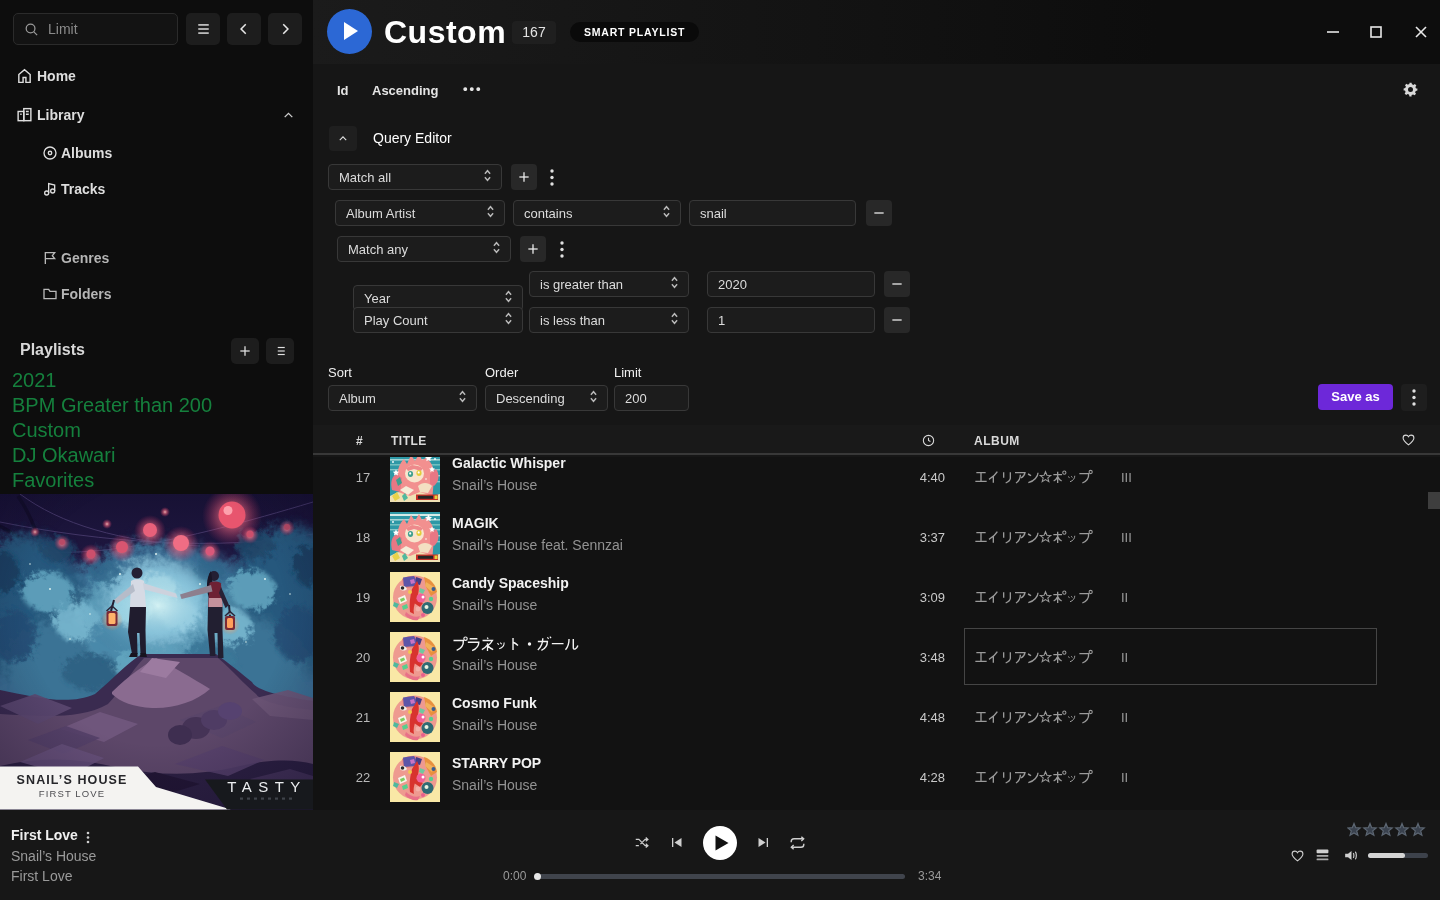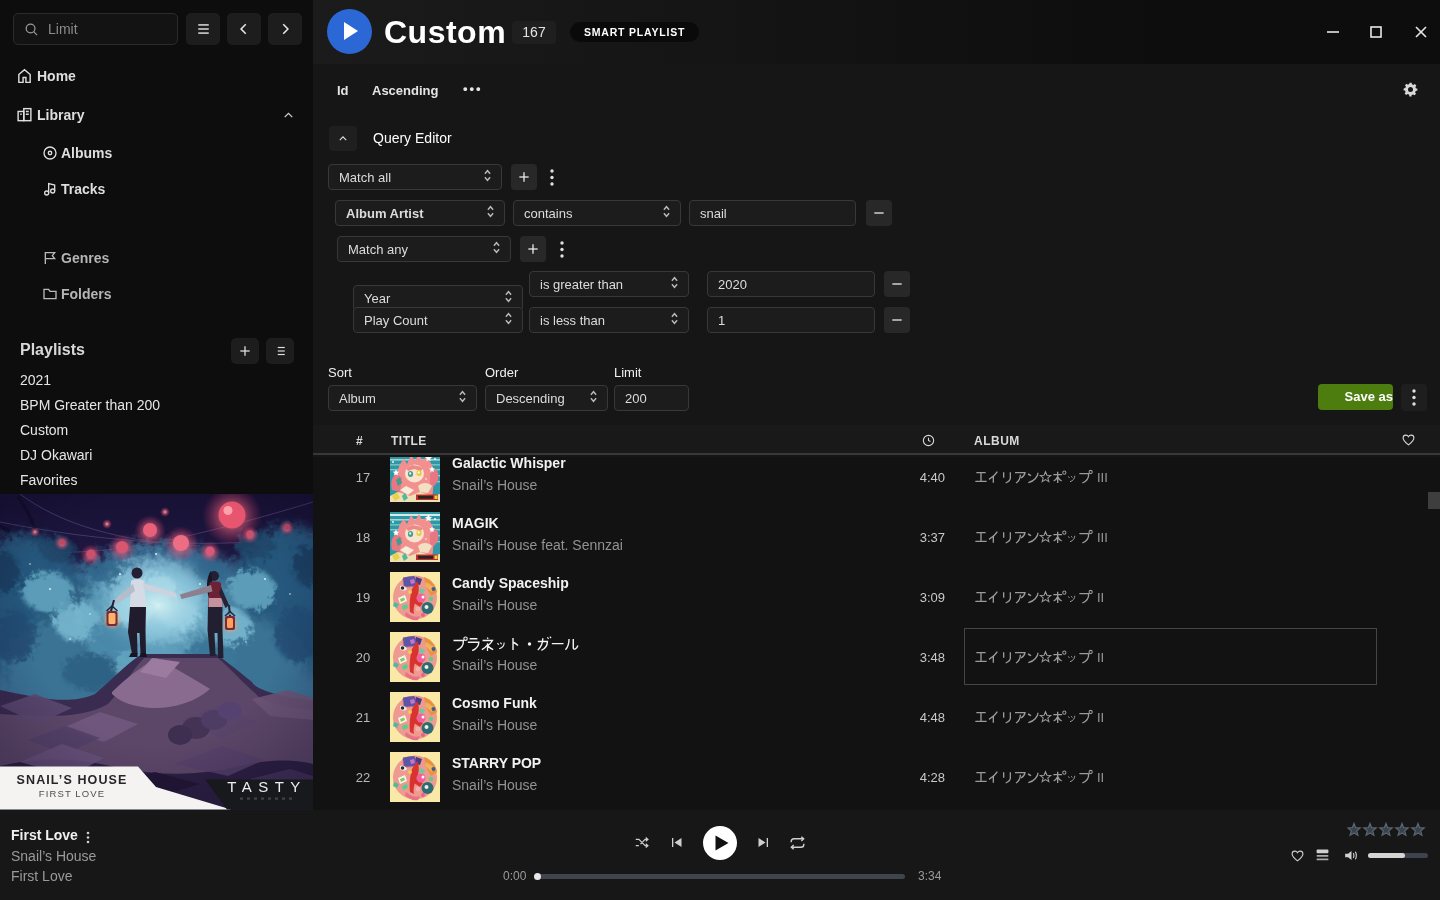--- a/index.html
+++ b/index.html
@@ -14,54 +14,54 @@
 #search span { position:absolute; left:34px; top:0; }
 .topbtn { top:13px; width:34px; height:32px; background:#1d1d1d; border-radius:5px; color:#e8e8e8; text-align:center; line-height:32px; font-size:15px; }
 .navitem { left:0; width:313px; height:38px; color:#dedede; font-size:14px; font-weight:bold; }
 .navitem .ic { position:absolute; left:16px; top:50%; transform:translateY(-50%); }
 .navitem .lb { position:absolute; left:60px; top:50%; transform:translateY(-50%); }
 .navitem.sub .ic { left:42px; }
 .navitem.sub .lb { left:61px; }
 .navitem.dim { color:#b5b5b5; }
 #plheader { left:20px; top:341px; color:#d8d8d8; font-size:16px; font-weight:bold; }
 .plbtn { top:338px; width:28px; height:26px; background:#1d1d1d; border-radius:5px; }
-.plitem { left:20px; height:25px; color:#e5e5e5; font-size:14px; line-height:25px; }
+.plitem { left:12px; height:25px; color:#15803d; font-size:20px; line-height:25px; }
 
 
 #header { left:313px; top:0; width:1127px; height:64px; background:linear-gradient(90deg,#1b1b1b 0%, #121212 50%, #0d0d0d 75%); }
 #playbtn { left:14px; top:9px; width:45px; height:45px; border-radius:50%; background:#2c68d5; }
 #playbtn svg { position:absolute; left:16px; top:12px; }
 #title { left:71px; top:14px; font-size:32px; font-weight:bold; color:#fff; letter-spacing:0.5px; }
 #badge167 { left:199px; top:21px; width:44px; height:23px; background:#1f1f1f; border-radius:4px; color:#e3e3e3; font-size:14px; text-align:center; line-height:23px; }
 #smartpl { left:257px; top:22px; height:20px; padding:0 14px; background:#0a0a0a; border-radius:10px; color:#fff; font-size:10.5px; font-weight:bold; letter-spacing:0.8px; line-height:20px; }
 .winbtn { top:25px; color:#e8e8e8; }
 
 
 #content { left:313px; top:64px; width:1127px; height:746px; background:#161616; }
 .ctext { position:absolute; color:#e4e4e4; font-size:13px; font-weight:bold; }
 .sel { position:absolute; background:#1c1c1c; border:1px solid #383838; border-radius:4px; color:#dcdcdc; font-size:13px; }
 .sel .t { position:absolute; left:10px; top:50%; transform:translateY(-50%); white-space:nowrap; }
 .sel .ud { position:absolute; right:9px; top:50%; transform:translateY(-50%); }
 .inp { position:absolute; background:#1c1c1c; border:1px solid #383838; border-radius:4px; color:#dcdcdc; font-size:13px; }
 .inp .t { position:absolute; left:10px; top:50%; transform:translateY(-50%); }
 .sqbtn { position:absolute; width:26px; height:26px; background:#282828; border-radius:4px; }
 .lab { position:absolute; color:#f0f0f0; font-size:13px; }
-#saveas { left:1005px; top:320px; width:75px; height:26px; background:#4d7c0f; border-radius:4px; color:#fff; font-size:13px; font-weight:bold; text-align:right; line-height:26px; }
+#saveas { left:1005px; top:320px; width:75px; height:26px; background:#6d28d9; border-radius:4px; color:#fff; font-size:13px; font-weight:bold; text-align:center; line-height:26px; }
 
 
 #thead { left:313px; top:425px; width:1127px; height:30px; background:#191919; border-bottom:2px solid #383838; }
 #tbody { left:313px; top:457px; width:1127px; height:353px; overflow:hidden; background:#121212; }
 .trow { position:absolute; left:0; width:1127px; height:60px; }
 .tnum { position:absolute; left:30px; width:40px; text-align:center; top:50%; transform:translateY(-50%); color:#b9b9b9; font-size:13px; }
 .thumb { position:absolute; left:77px; top:5px; width:50px; height:50px; }
 .ttitle { position:absolute; left:139px; top:8px; color:#f2f2f2; font-size:14px; font-weight:bold; }
 .tartist { position:absolute; left:139px; top:30px; color:#929292; font-size:14px; }
 .tdur { position:absolute; left:574px; width:58px; text-align:right; top:50%; transform:translateY(-50%); color:#c9c9c9; font-size:13px; }
 .talbum { position:absolute; left:661px; top:50%; transform:translateY(-50%); display:flex; align-items:center; gap:4px; }
-.talbum .rn { color:#9a9a9a; font-size:13px; }
+.talbum .rn { color:#9a9a9a; font-size:13px;margin-left:24px; }
 #cellsel { left:964px; top:628px; width:413px; height:57px; border:1px solid #454545; }
 #scrollthumb { left:1428px; top:492px; width:12px; height:17px; background:#3e3e3e; }
 
 
 #playerbar { left:0; top:810px; width:1440px; height:90px; background:#171717; }
 #pb-title { left:11px; top:17px; color:#f0f0f0; font-size:14px; font-weight:bold; }
 #pb-artist { left:11px; top:38px; color:#9a9a9a; font-size:14px; }
 #pb-album { left:11px; top:58px; color:#9a9a9a; font-size:14px; }
 #bigplay { left:703px; top:16px; width:34px; height:34px; border-radius:50%; background:#fff; }
 .ptime { position:absolute; top:59px; color:#9a9a9a; font-size:12px; }
@@ -118,21 +118,21 @@
     <div class="sqbtn" style="left:198px; top:100px;"><svg width="14" height="14" viewBox="0 0 24 24" fill="none" stroke="#ececec" stroke-width="2.2" style="margin:6px 0 0 6px;">
           <line x1="12" y1="4" x2="12" y2="20"></line>
           <line x1="4" y1="12" x2="20" y2="12"></line>
         </svg></div>
     <svg class="abs" style="left:237px; top:105px;" width="4" height="17" viewBox="0 0 4 17" fill="#e0e0e0">
         <circle cx="2" cy="2" r="1.7"></circle>
         <circle cx="2" cy="8.5" r="1.7"></circle>
         <circle cx="2" cy="15" r="1.7"></circle>
       </svg>
 
-    <div class="sel" style="left:22px; top:136px; width:170px; height:26px;font-weight:bold;">
+    <div class="sel" style="left:22px; top:136px; width:170px; height:26px;">
         <span class="t">Album Artist</span>
         <span class="ud"><svg width="9" height="14" viewBox="0 0 10 16" fill="none" stroke="#b9b9b9" stroke-width="1.6">
             <polyline points="2,6 5,2.5 8,6"></polyline>
             <polyline points="2,10 5,13.5 8,10"></polyline>
           </svg></span>
       </div>
     <div class="sel" style="left:200px; top:136px; width:168px; height:26px;">
         <span class="t">contains</span>
         <span class="ud"><svg width="9" height="14" viewBox="0 0 10 16" fill="none" stroke="#b9b9b9" stroke-width="1.6">
             <polyline points="2,6 5,2.5 8,6"></polyline>

